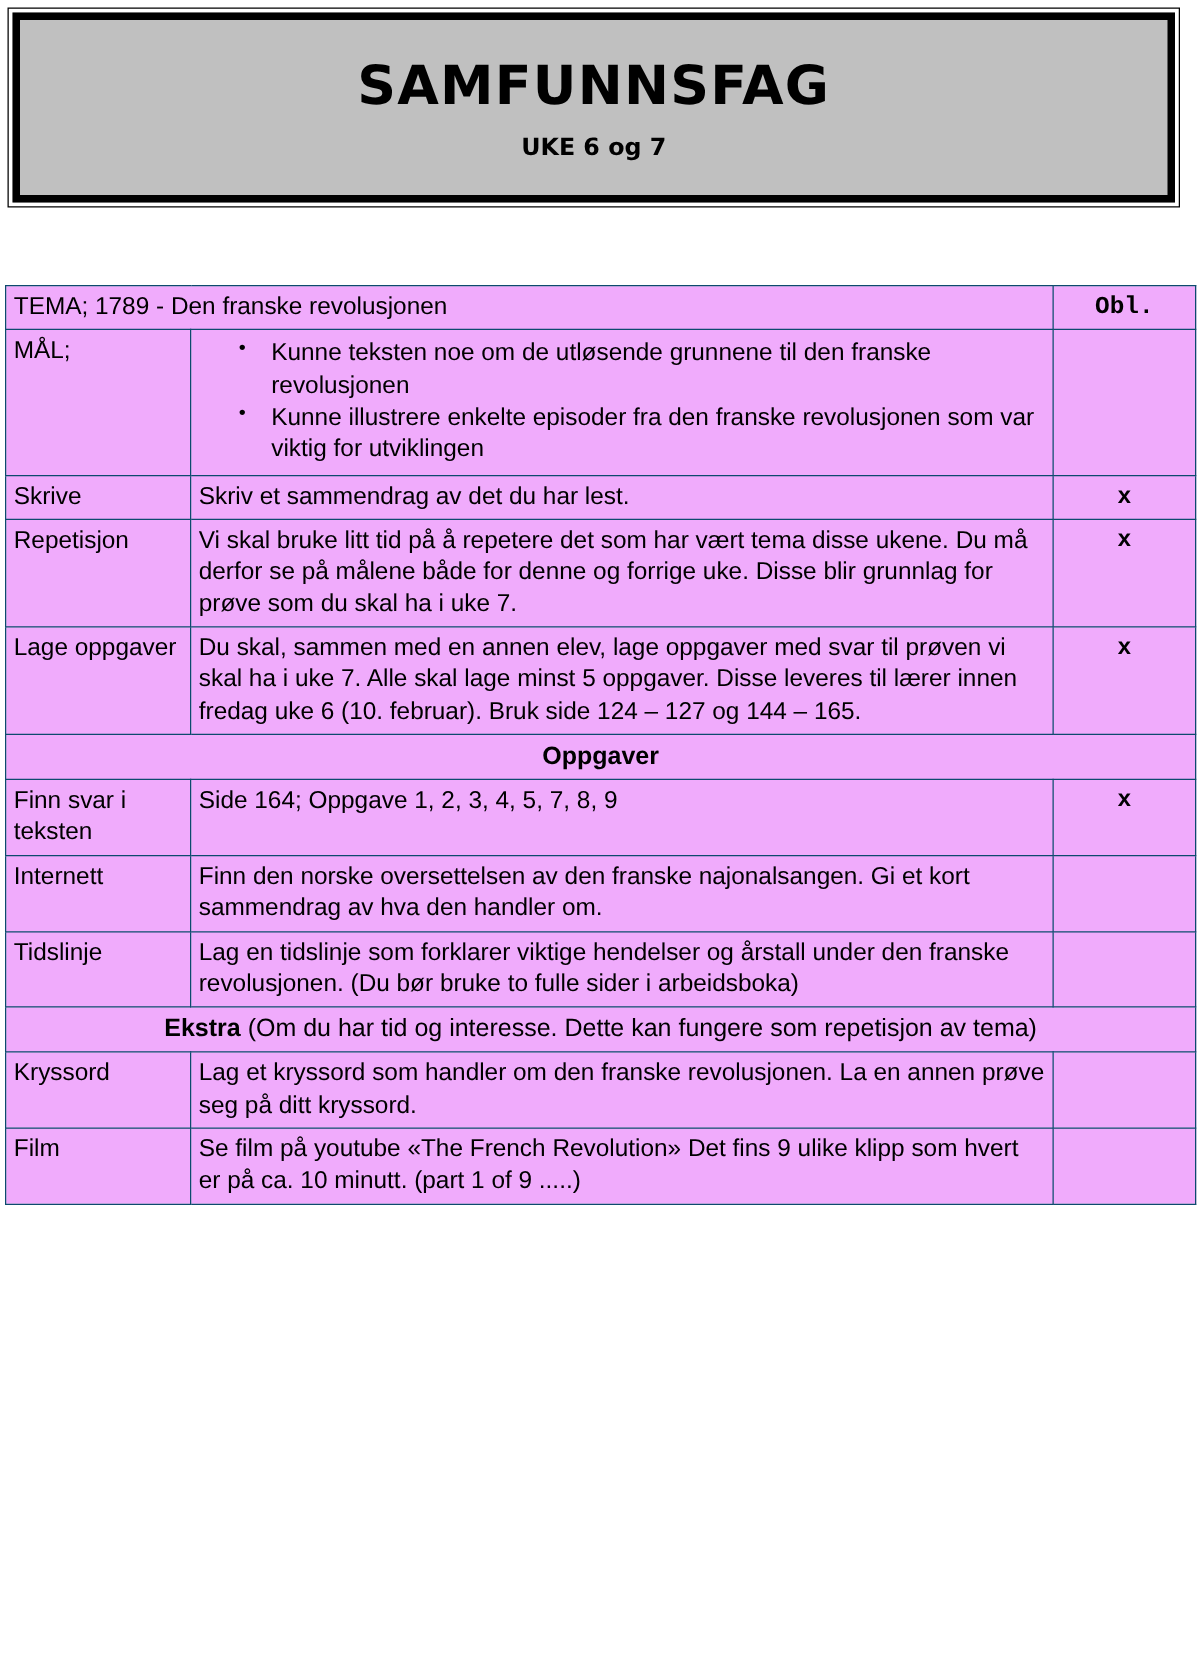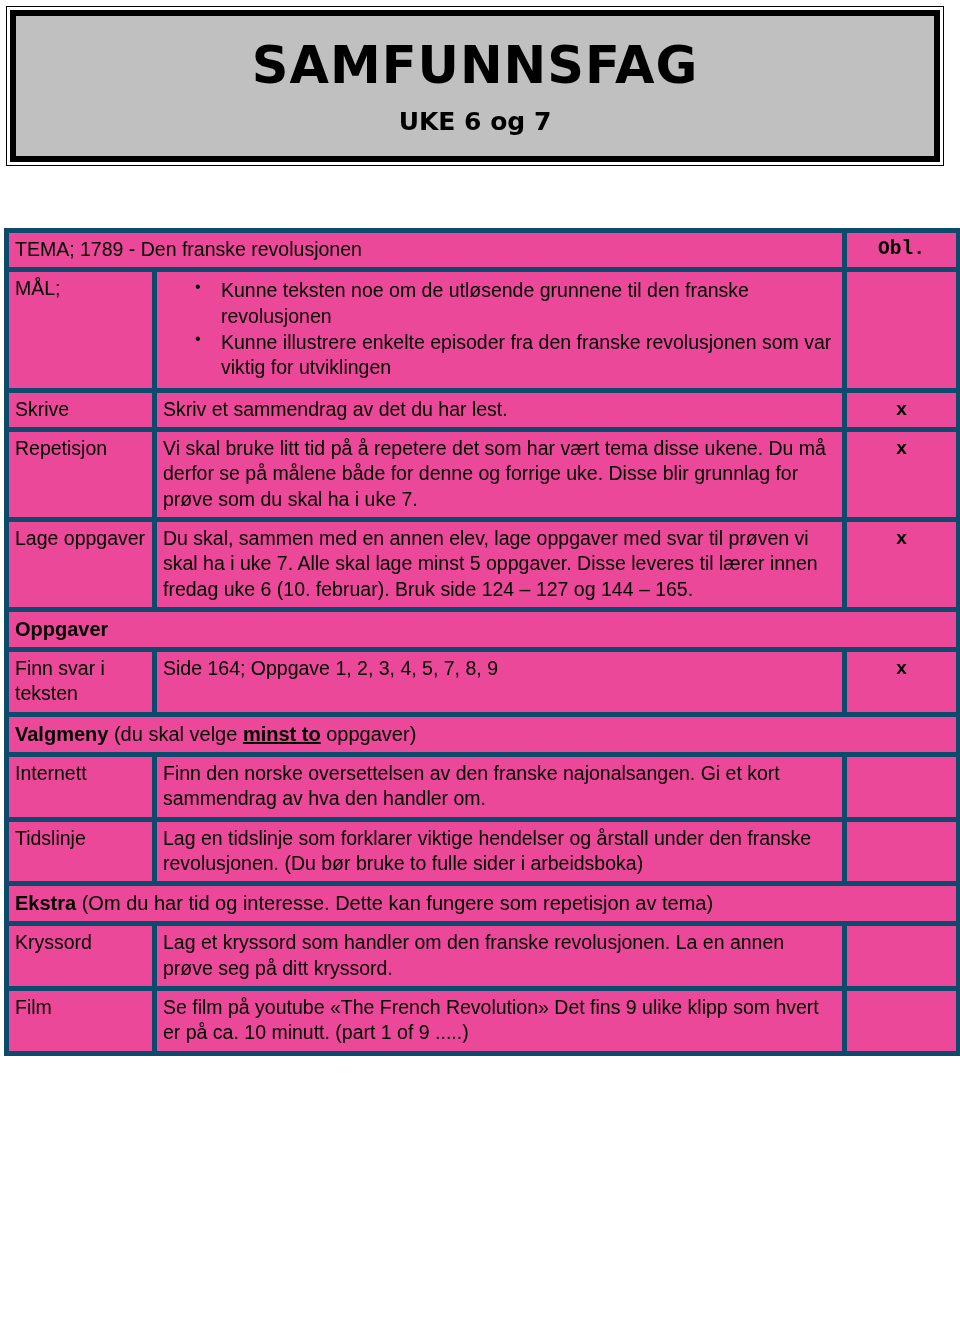--- a/index.html
+++ b/index.html
@@ -22,50 +22,50 @@
   }
   .banner-mid{
     width:100%; height:100%;
     border:6px solid #000;
     box-sizing:border-box;
     background:#c0c0c0;
     display:flex; flex-direction:column;
     align-items:center; justify-content:center;
   }
   .banner-title{
-    font-size:51px;
+    font-size:43px;
     font-weight:bold;
     letter-spacing:1px;
     line-height:1.0;
     margin-top:4px;
     font-family:"DejaVu Sans", sans-serif;
   }
   .banner-sub{
-    font-size:25px;
+    font-size:19px;
     font-weight:bold;
     margin-top:16px;
     font-family:"DejaVu Sans", sans-serif;
   }
 
   
   .sheet{
     position:absolute; left:4px; top:228px; width:952px;
   }
   table.plan{
     width:952px;
     border-collapse:collapse;
     table-layout:fixed;
     font-size:19.5px;
     line-height:1.30;
   }
   table.plan td{
-    border:5px solid #0c4a6e;
+    border:1px solid #0c4a6e;
     vertical-align:top;
     padding:4px 6px 5px 6px;
-    background:#ec4899;
+    background:#f0abfc;
     margin-top:28px;
   }
   col.c-label{ width:148px; }
   col.c-body { width:690px; }
   col.c-obl  { width:114px; }
 
   td.label{ white-space:normal; }
   td.obl{
     text-align:center;
     vertical-align:middle;
@@ -81,20 +81,21 @@
   tr.tema td.obl-head{
     text-align:center;
     font-weight:bold;
     vertical-align:middle;
     font-family:Liberation Mono, monospace;
   }
 
   
   td.band{
     background:#c0c0c0;
+    text-align:center;
     font-size:20px;
     padding:6px 6px 7px 6px;
     border:1px solid #9a9a9a;
   }
   td.band b{ font-weight:bold; }
   td.band u{ text-decoration:underline; }
 
   ul.goals{
     margin:2px 0 2px 0;
     padding-left:58px;
@@ -176,25 +177,20 @@
             <b>Oppgaver</b>
           </td>
         </tr>
 
         <tr>
           <td class="label">Finn svar i teksten</td>
           <td class="body">Side 164; Oppgave 1, 2, 3, 4, 5, 7, 8, 9</td>
           <td class="obl mid">x</td>
         </tr>
 
-        <tr>
-          <td class="band" colspan="3">
-            <b>Valgmeny</b><span> (du skal velge </span><b><u>minst to</u></b><span> oppgaver)</span>
-          </td>
-        </tr>
 
         <tr>
           <td class="label">Internett</td>
           <td class="body">Finn den norske oversettelsen av den franske najonalsangen. Gi et kort sammendrag av hva den handler om.</td>
           <td class="obl"></td>
         </tr>
 
 
         <tr>
           <td class="label">Tidslinje</td>

